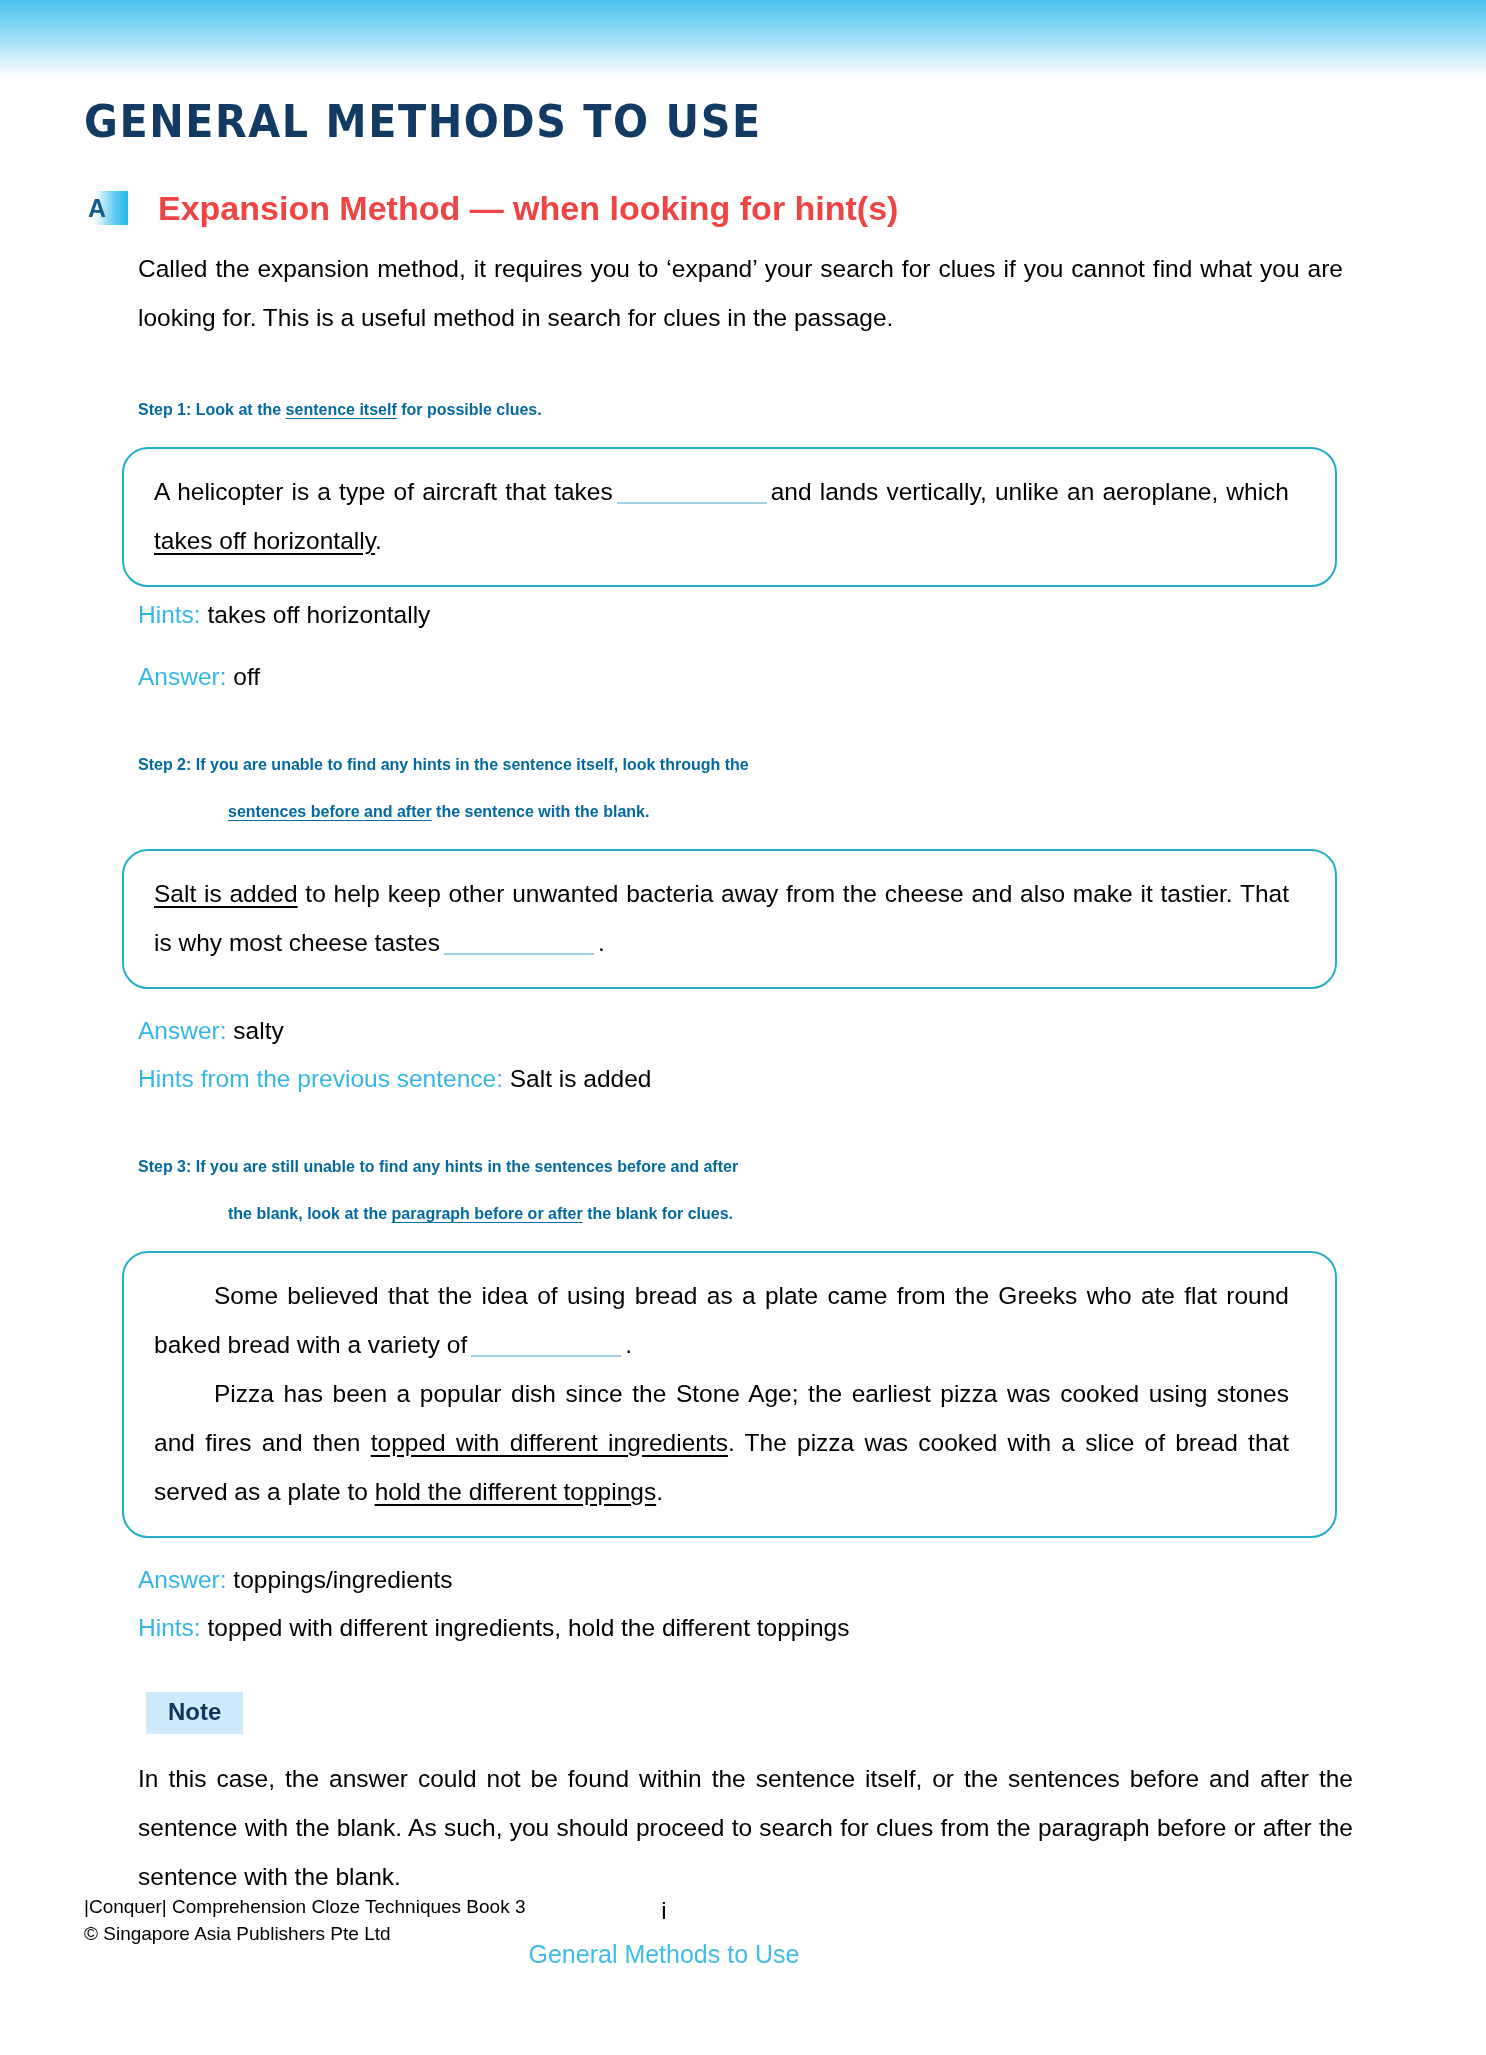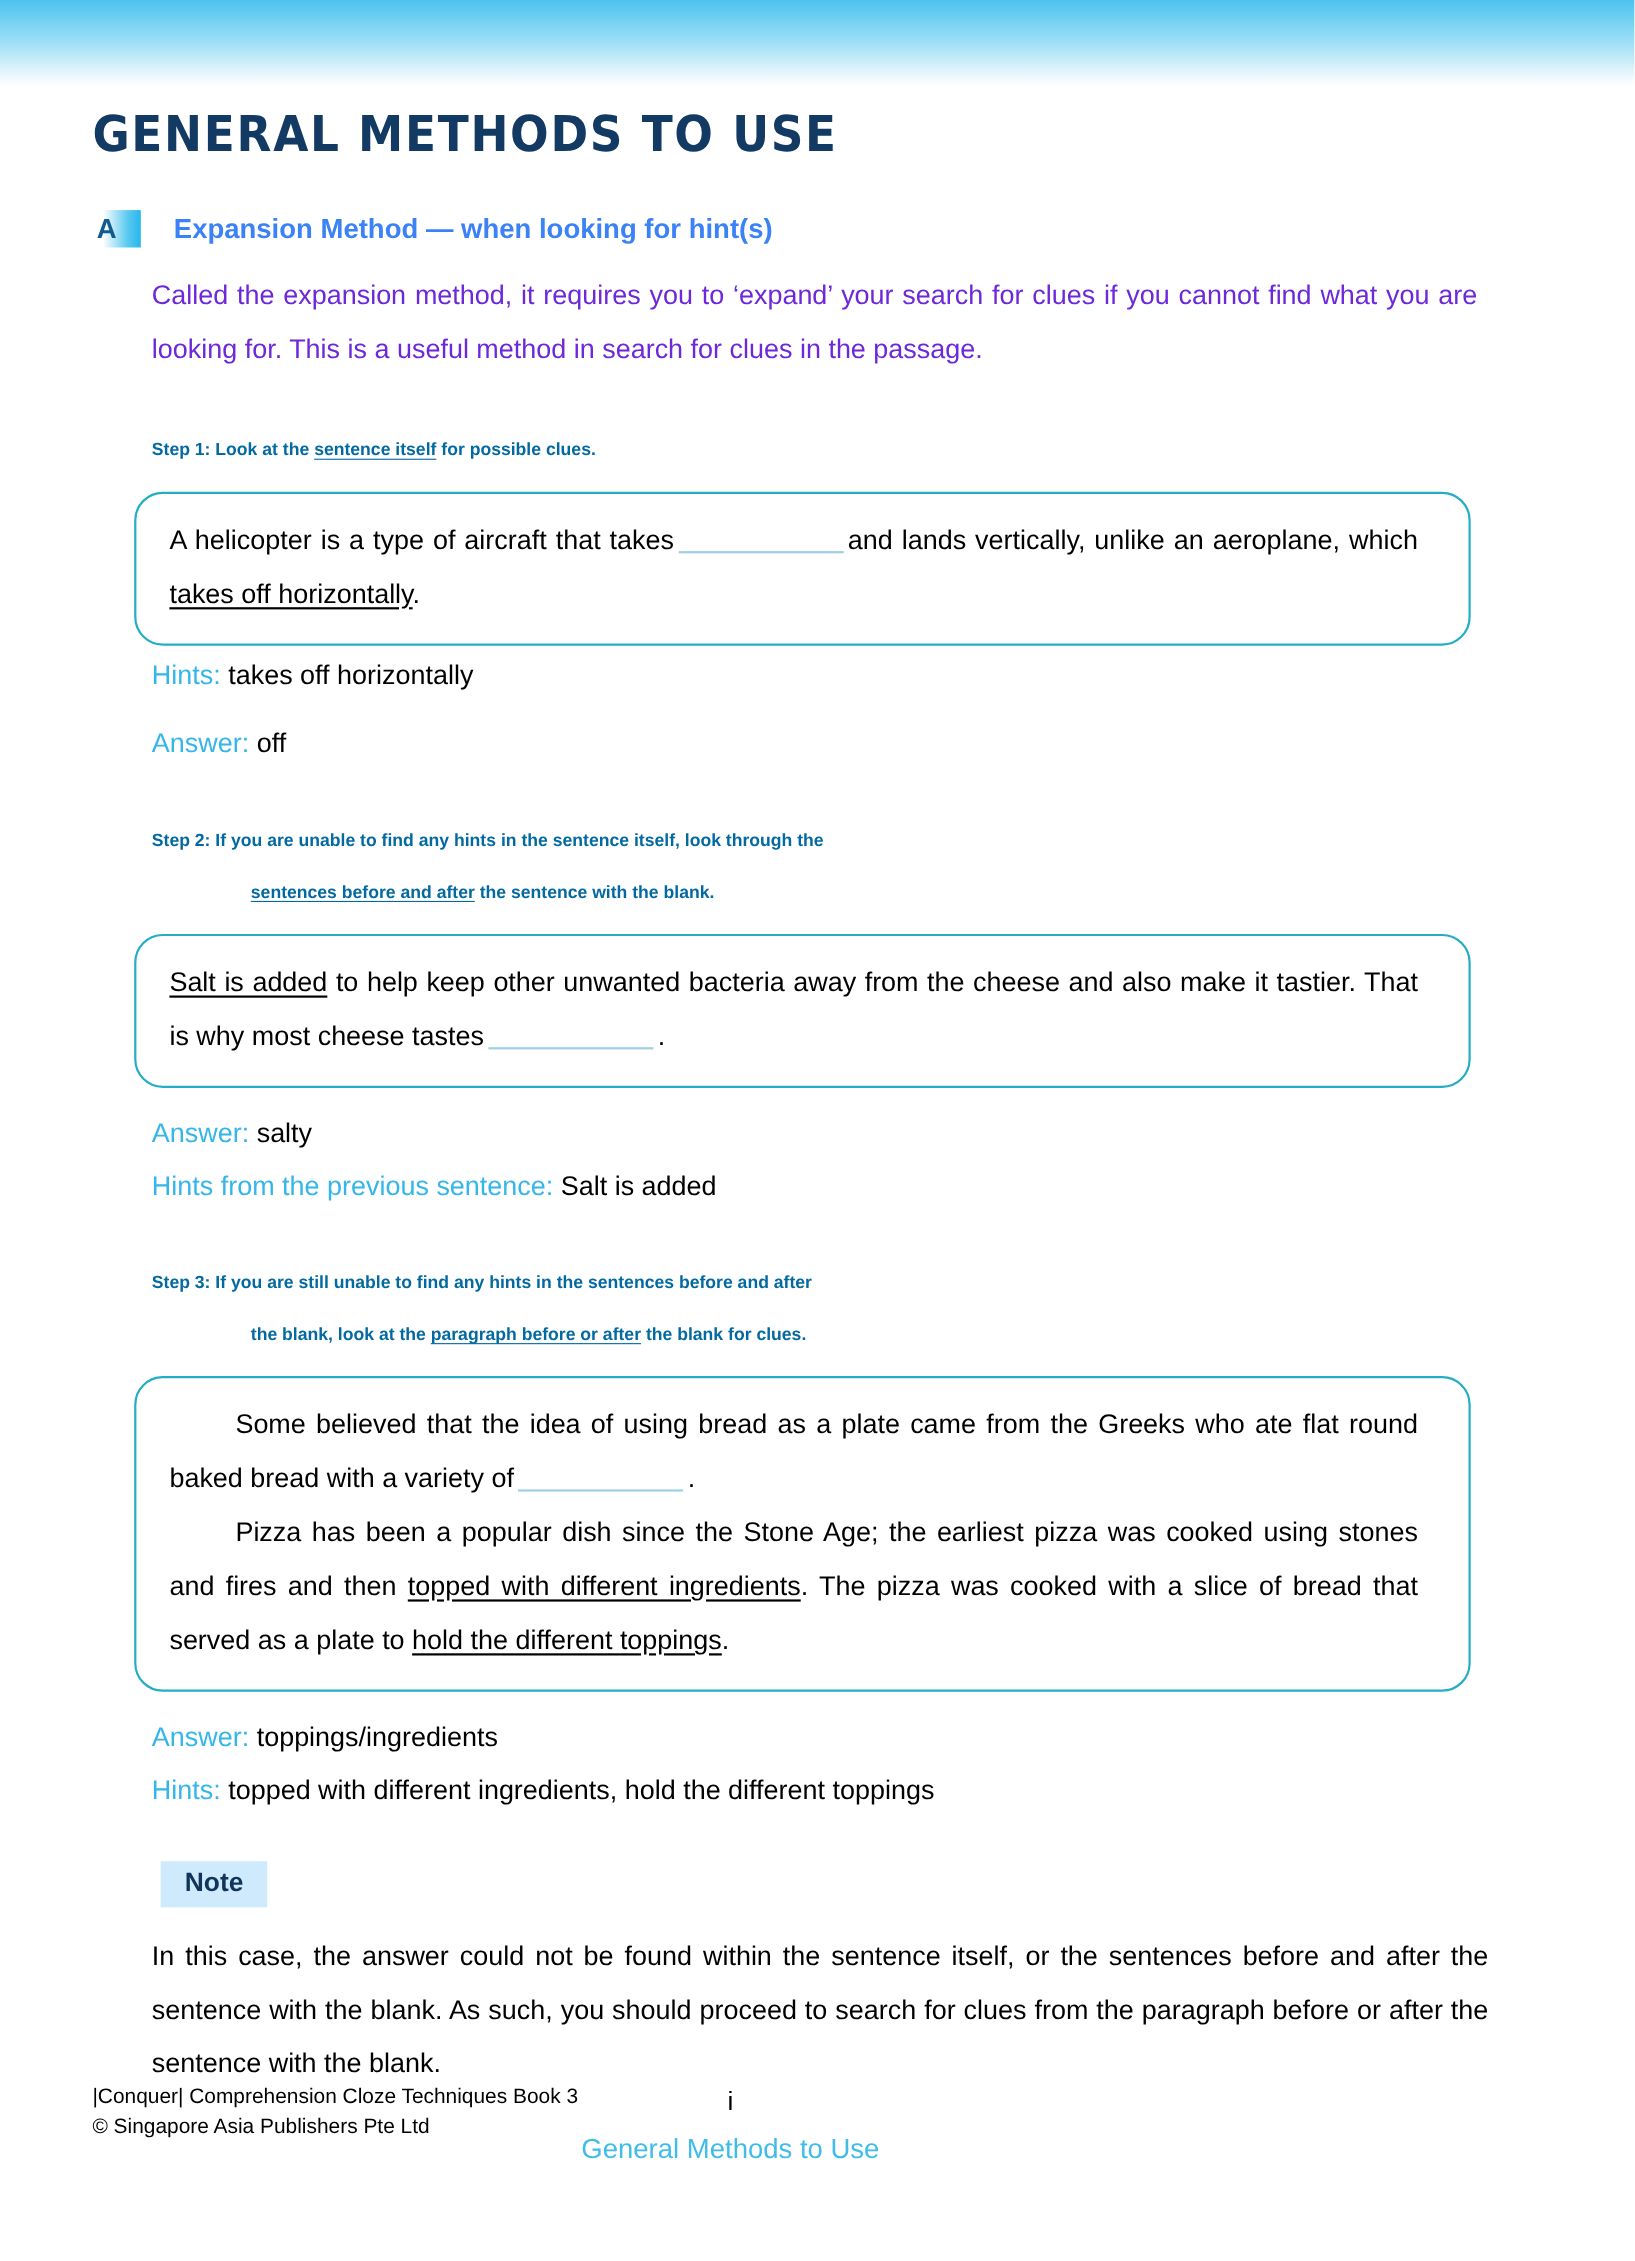--- a/index.html
+++ b/index.html
@@ -71,31 +71,31 @@
     font-size: 25px;
     font-weight: bold;
     display: flex;
     align-items: center;
     justify-content: flex-start;
     padding-left: 4px;
     box-sizing: border-box;
   }
   .sec-title {
     margin-left: 30px;
-    font-size: 25px;
-    font-weight: bold;
-    color: #3b82f6;
+    font-size: 34px;
+    font-weight: bold;
+    color: #ef4444;
   }
 
   
   .body-par {
     font-size: 24.5px;
     line-height: 49px;
     text-align: justify;
-    color: #6d28d9;
+    color: #000000;
     margin: 0 0 0 54px;
     width: 1205px;
   }
 
   .step-head {
     margin: 44px 0 0 54px;
     width: 1205px;
     font-size: 16px;
     font-weight: bold;
     color: #0369a1;

